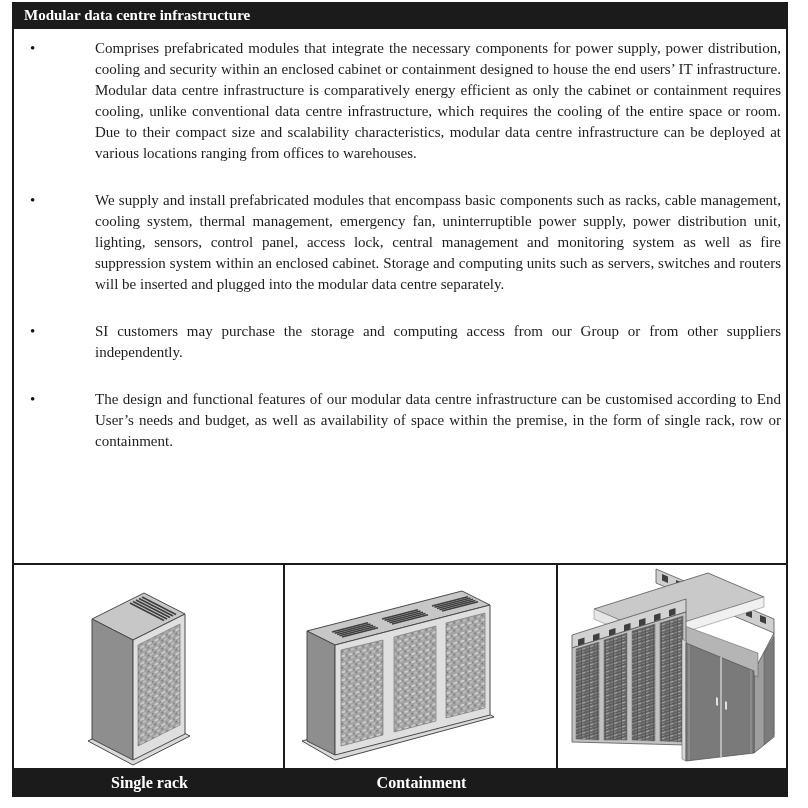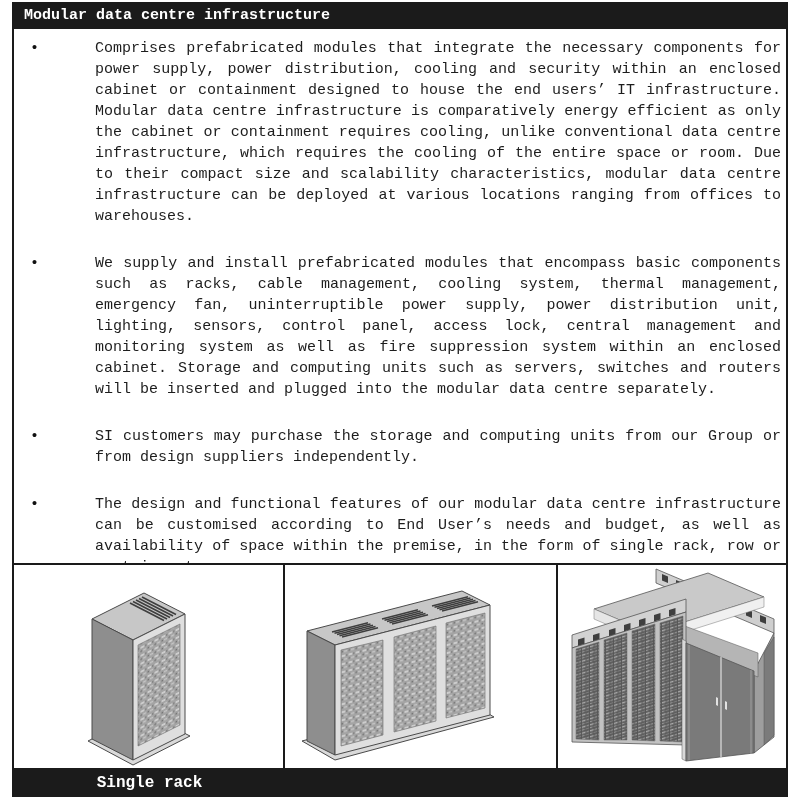--- a/index.html
+++ b/index.html
@@ -1,17 +1,17 @@
 <!DOCTYPE html>
 <html><head>
 <meta charset="utf-8">
 <style>
   html,body{margin:0;padding:0;background:#ffffff;}
   .page{position:relative;width:808px;height:808px;background:#ffffff;overflow:hidden;
-        font-family:Liberation Mono, monospace;}
+        font-family:Liberation Serif, serif;}
   .doc-table{position:absolute;left:12px;top:2px;width:776px;box-sizing:border-box;
         border-left:2px solid #1a1a1a;border-right:2px solid #1a1a1a;}
   .title-row{height:27px;background:#1b1b1b;color:#ffffff;font-size:15px;font-weight:bold;
         line-height:27px;padding-left:10px;}
   .body-cell{height:534px;box-sizing:border-box;padding:9px 5px 0 16px;background:#ffffff;overflow:hidden;}
   .bullet-item{display:flex;margin-bottom:26px;}
   .bullet-marker{flex:0 0 40px;font-size:15px;line-height:21px;color:#111111;}
   .bullet-text{flex:1;font-size:15px;line-height:21px;color:#1d1d1d;text-align:justify;margin-left:25px;}
   .figure-row{display:grid;grid-template-columns:271px 273px 228px;border-top:2px solid #1a1a1a;
         height:203px;background:#ffffff;}
@@ -36,21 +36,21 @@
       <div class="bullet-item">
         <span class="bullet-marker">•</span>
         <span class="bullet-text">Comprises prefabricated modules that integrate the necessary components for power supply, power distribution, cooling and security within an enclosed cabinet or containment designed to house the end users’ IT infrastructure. Modular data centre infrastructure is comparatively energy efficient as only the cabinet or containment requires cooling, unlike conventional data centre infrastructure, which requires the cooling of the entire space or room. Due to their compact size and scalability characteristics, modular data centre infrastructure can be deployed at various locations ranging from offices to warehouses.</span>
       </div>
       <div class="bullet-item">
         <span class="bullet-marker">•</span>
         <span class="bullet-text">We supply and install prefabricated modules that encompass basic components such as racks, cable management, cooling system, thermal management, emergency fan, uninterruptible power supply, power distribution unit, lighting, sensors, control panel, access lock, central management and monitoring system as well as fire suppression system within an enclosed cabinet. Storage and computing units such as servers, switches and routers will be inserted and plugged into the modular data centre separately.</span>
       </div>
       <div class="bullet-item">
         <span class="bullet-marker">•</span>
-        <span class="bullet-text">SI customers may purchase the storage and computing units from our Group or from design suppliers independently.</span>
+        <span class="bullet-text">SI customers may purchase the storage and computing access from our Group or from other suppliers independently.</span>
       </div>
       <div class="bullet-item">
         <span class="bullet-marker">•</span>
         <span class="bullet-text">The design and functional features of our modular data centre infrastructure can be customised according to End User’s needs and budget, as well as availability of space within the premise, in the form of single rack, row or containment.</span>
       </div>
     </div>
 
     <div class="figure-row">
 
       <div class="figure-cell mid-border">
@@ -175,16 +175,17 @@
           <g fill="#e2e2e2">
             <polygon points="158,132 160,133 160,141 158,140"></polygon>
             <polygon points="167,136 169,137 169,145 167,144"></polygon>
           </g>
         </svg>
       </div>
     </div>
 
     <div class="label-row">
       <div class="figure-label">Single rack</div>
+      <div class="figure-label">Containment</div>
     </div>
 
   </div>
 </div>
 
 </body></html>

